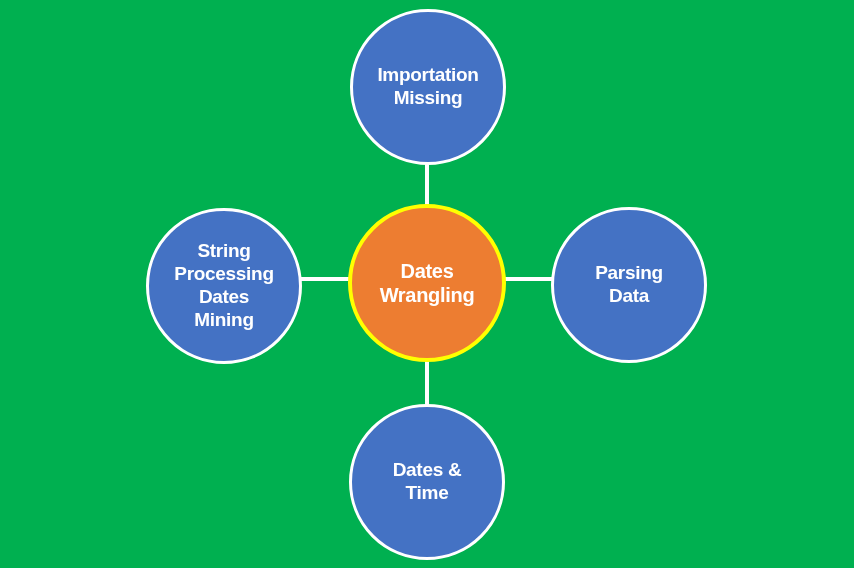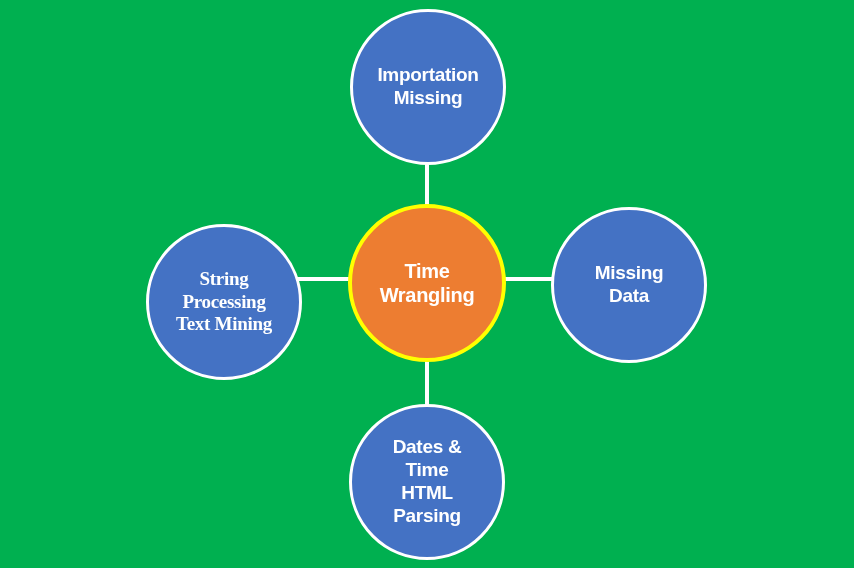--- a/index.html
+++ b/index.html
@@ -47,21 +47,21 @@
   }
   .center {
     width: 158px;
     height: 158px;
     background: var(--center-fill, #ED7D31);
     border: 4px solid var(--center-border, #FFFF00);
     font-size: 20px;
     padding: 0 18px;
   }
   #node-top    { left: 350px; top: 9px; }
-  #node-left   { left: 146px; top: 224px; font-family: Liberation Serif, serif; }
+  #node-left   { left: 146px; top: 208px; }
   #node-right  { left: 551px; top: 207px; }
   #node-bottom { left: 349px; top: 404px; align-items: flex-end; }
   #node-center { left: 348px; top: 204px; }
   #conn-top    { left: 425px; top: 87px;  width: 4px;   height: 197px; }
   #conn-bottom { left: 425px; top: 283px; width: 4px;   height: 198px; }
   #conn-left   { left: 224px; top: 277px; width: 204px; height: 4px; }
   #conn-right  { left: 427px; top: 277px; width: 204px; height: 4px; }
 </style>
 </head>
 <body>
@@ -73,29 +73,28 @@
   <div class="connector" id="conn-left"></div>
   <div class="connector" id="conn-right"></div>
 
   <div class="node satellite" id="node-top">
     <p>Importation</p>
     <p>Missing</p>
   </div>
 
   <div class="node satellite" id="node-left">
     <p>String Processing</p>
-    <p>Text Mining</p>
+    <p>Dates Mining</p>
   </div>
 
   <div class="node satellite" id="node-right">
-    <p>Missing Data</p>
+    <p>Parsing Data</p>
   </div>
 
   <div class="node satellite" id="node-bottom">
     <p>Dates &amp; Time</p>
-    <p>HTML Parsing</p>
   </div>
 
   <div class="node center" id="node-center">
-    <p>Time Wrangling</p>
+    <p>Dates Wrangling</p>
   </div>
 
 </div>
 
 </body></html>

